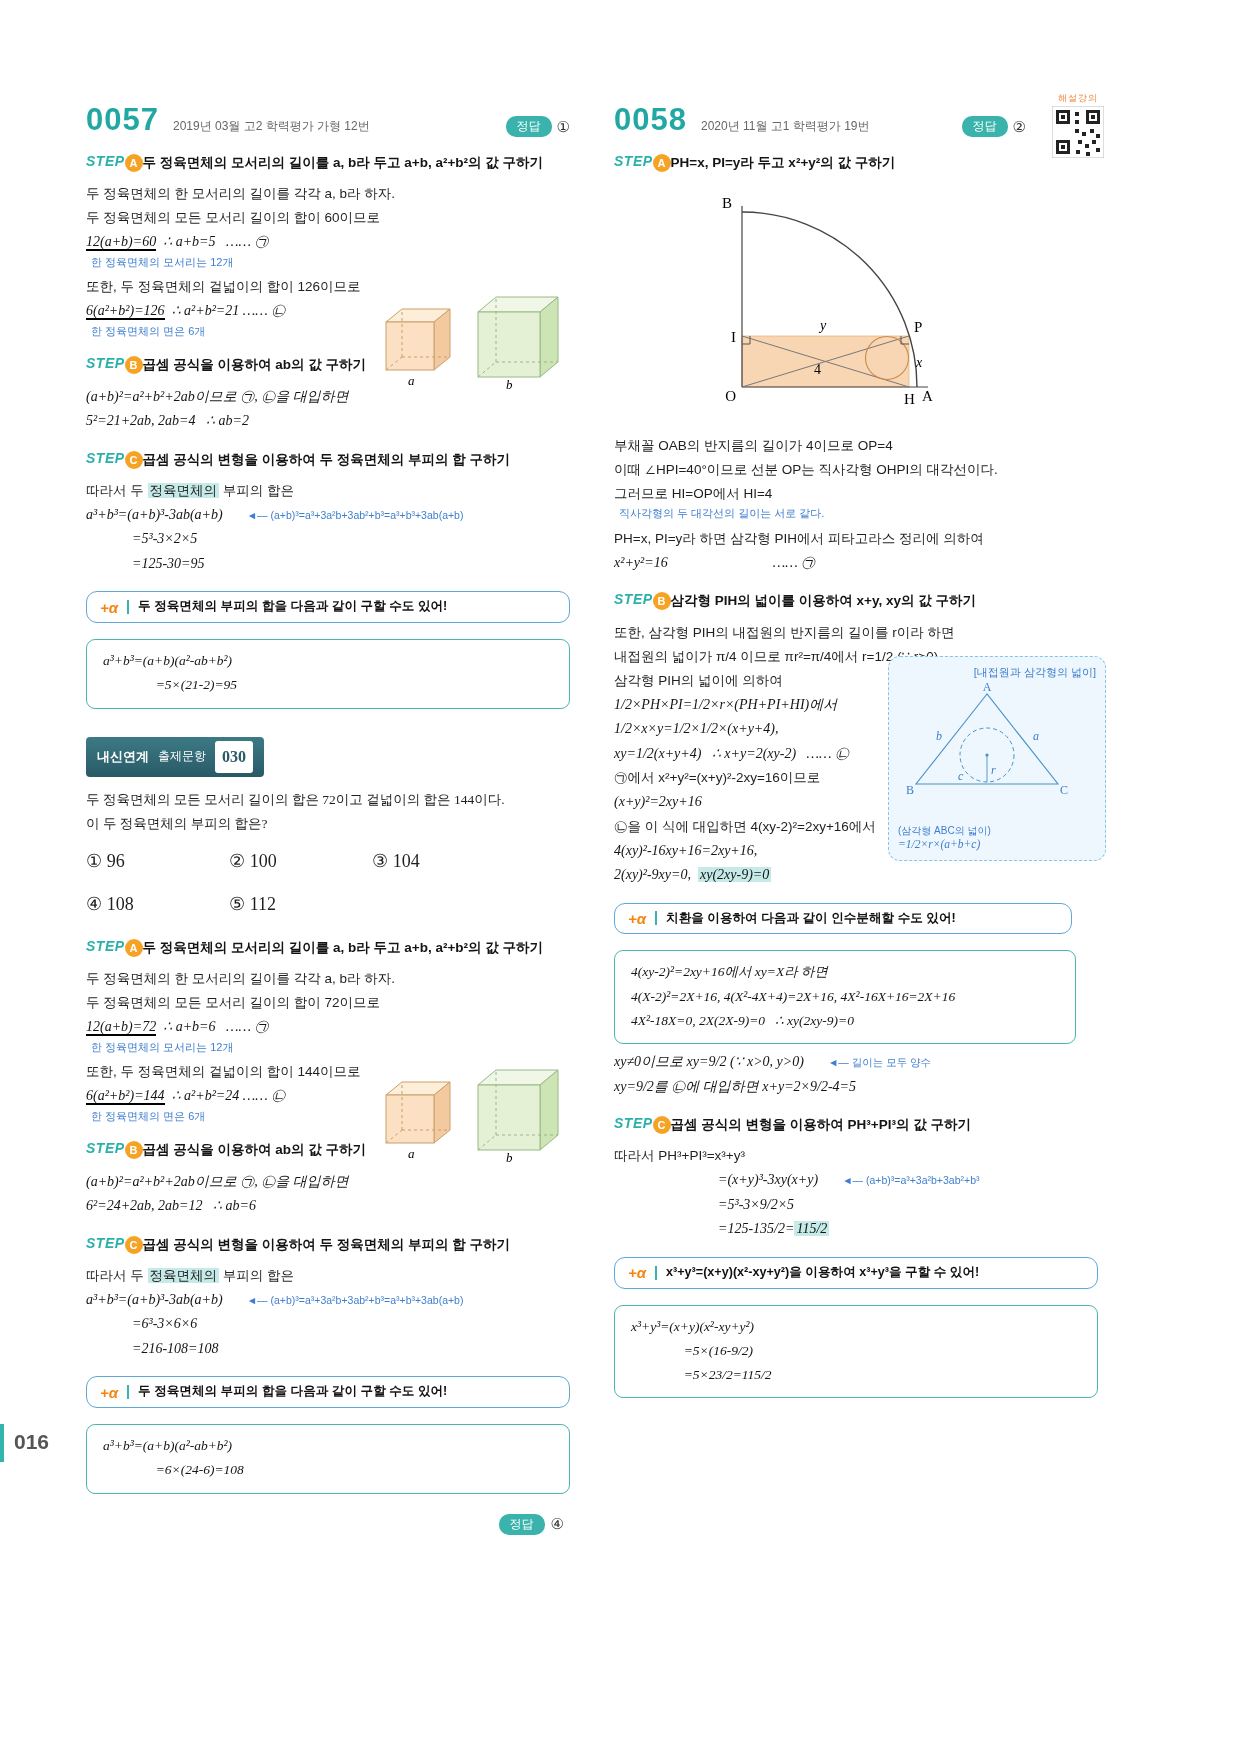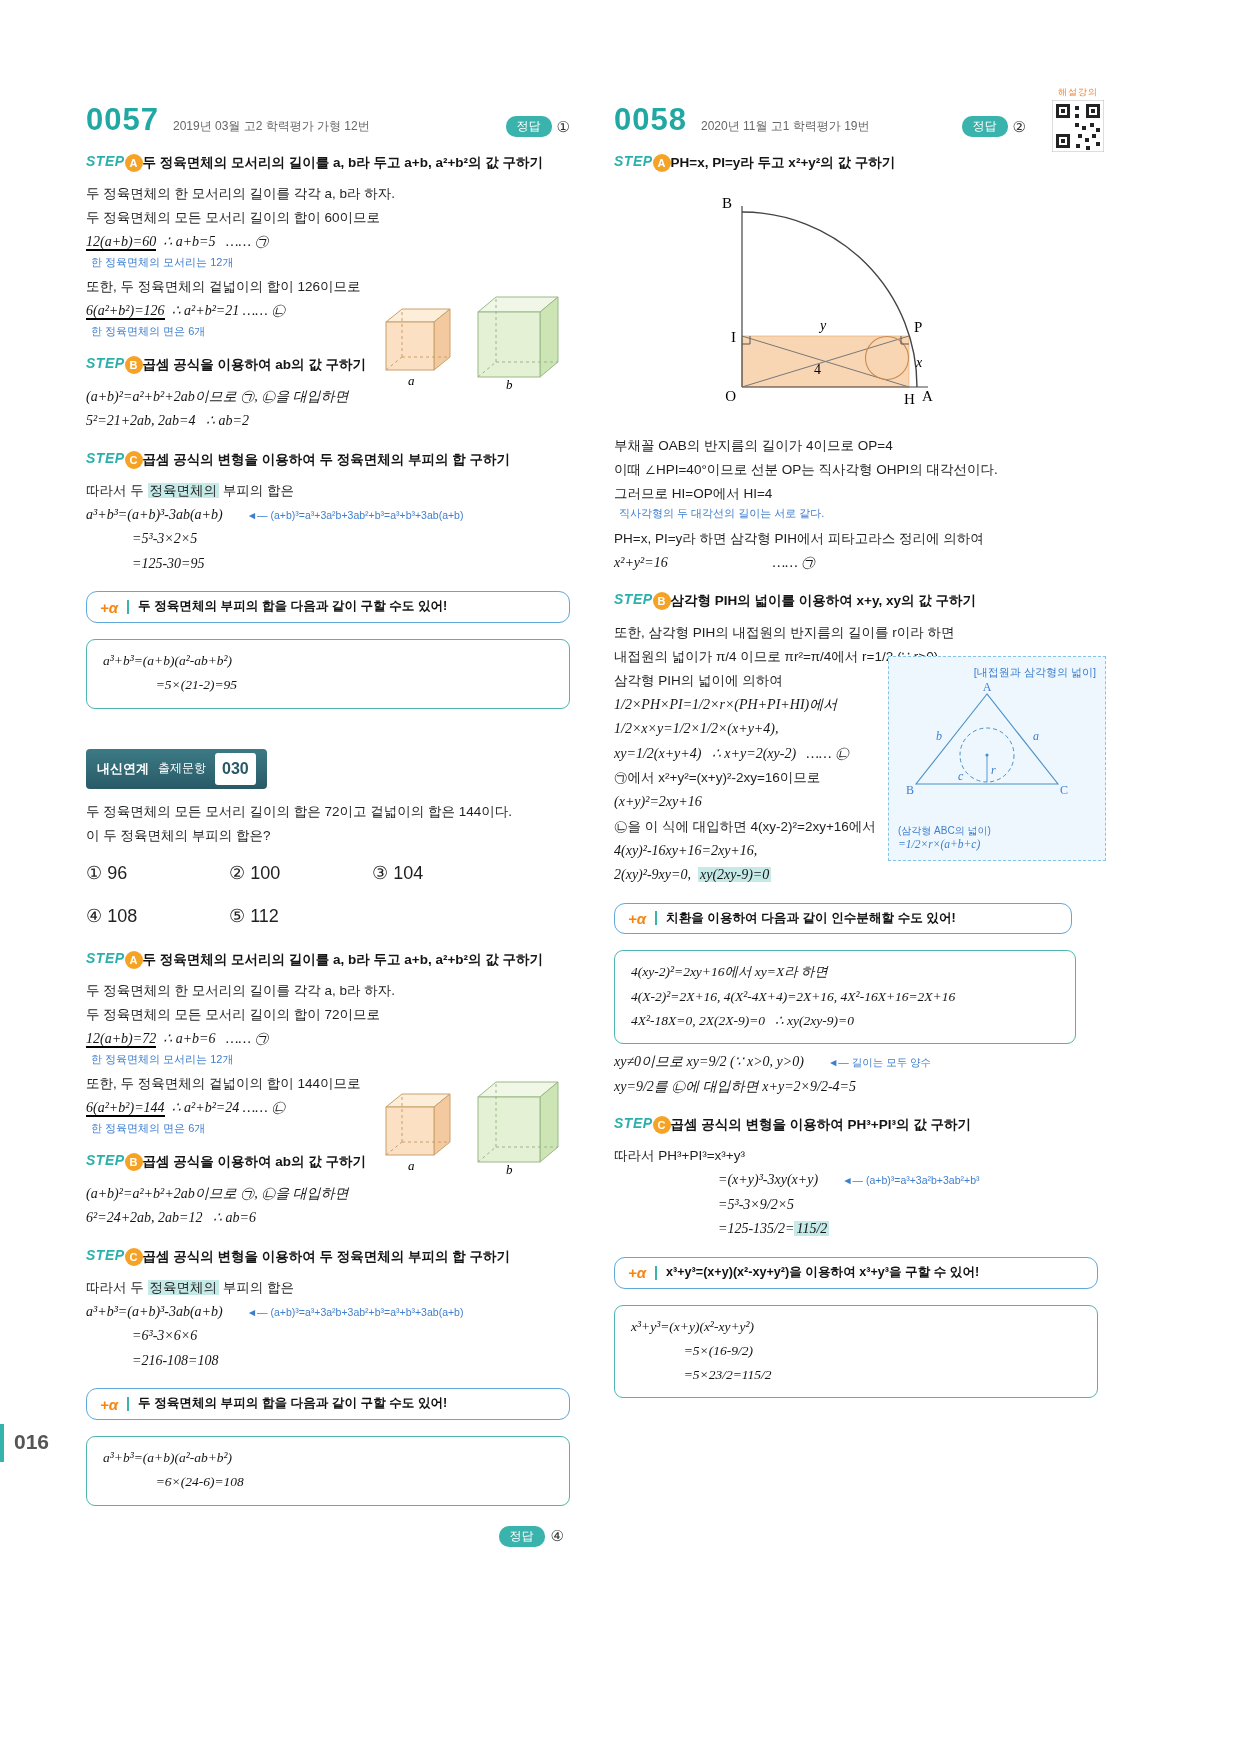--- a/index.html
+++ b/index.html
@@ -30,39 +30,39 @@
   .ind{margin-left:46px;}
   .ind2{margin-left:104px;}
 
   .alpha-head{display:flex;align-items:center;gap:9px;border:1.6px solid #5fa8da;border-radius:11px;padding:6px 13px;margin:15px 0 9px;}
   .alpha-sym{color:#f5850f;font-weight:bold;font-size:15px;font-style:italic;flex:none;}
   .vbar{width:2px;height:14px;background:#39b3ac;flex:none;}
   .alpha-title{font-size:12.6px;font-weight:bold;color:#111;line-height:1.4;}
   .fbox{border:1.3px solid #4db6ae;border-radius:9px;padding:9px 16px 10px;margin:16px 0 6px;}
   .fbox .eq{font-size:13.5px;line-height:1.8;}
 
-  .naesin{margin:40px 0 4px;}
+  .naesin{margin:28px 0 4px;font-family:Liberation Serif, serif;}
   .naesin-bar{display:inline-flex;align-items:center;gap:9px;background:linear-gradient(#3c7a85,#285a66);color:#fff;border-radius:4px;padding:4px 11px;font-size:13px;font-weight:bold;}
   .naesin-num{background:#fff;color:#285a66;border-radius:3px;padding:7px 7px;font-size:16px;font-weight:bold;}
   .q{font-size:13.5px;line-height:1.8;margin-top:11px;white-space:pre-wrap;}
   .choices{display:flex;max-width:430px;margin-top:7px;}
   .choices span{width:143px;font-size:18px;line-height:2;}
 
   .ans-line{display:flex;justify-content:flex-end;align-items:center;gap:6px;margin-top:20px;padding-right:6px;}
 
   .cubes-wrap{position:absolute;right:2px;top:108px;}
   .fig{margin:2px 0 10px;}
 
-  .sidebox{position:absolute;right:-8px;top:552px;width:198px;border:1px dashed #85c4e8;background:#edf7fd;border-radius:0;padding:8px 9px 10px;color:#3e7ecf;}
+  .sidebox{position:absolute;right:-8px;top:552px;width:198px;border:1px dashed #85c4e8;background:#edf7fd;border-radius:12px;padding:8px 9px 10px;color:#3e7ecf;}
   .sb-title{font-size:11px;text-align:right;color:#3e7ecf;margin-bottom:2px;}
   .sb-cap{font-size:10px;margin-top:20px;}
   .sb-f{font-size:11.5px;font-family:"Liberation Serif",serif;font-style:italic;}
 
   .qr{position:absolute;right:-6px;top:-18px;text-align:center;}
-  .qr-label{font-size:9px;color:#f08030;letter-spacing:1px;margin-bottom:1px;}
+  .qr-label{font-size:9px;color:#f08030;letter-spacing:1px;margin-bottom:1px;margin-top:6px;}
 
   .pagebar{position:absolute;left:0;top:1424px;width:4px;height:38px;background:#35b4ad;}
   .pagenum{position:absolute;left:14px;top:1430px;font-size:21px;font-weight:bold;color:#555;}
 
   svg text{font-family:"Liberation Serif",serif;}
   .svg-var{font-style:italic;}
 </style>
 </head>
 <body>
 

